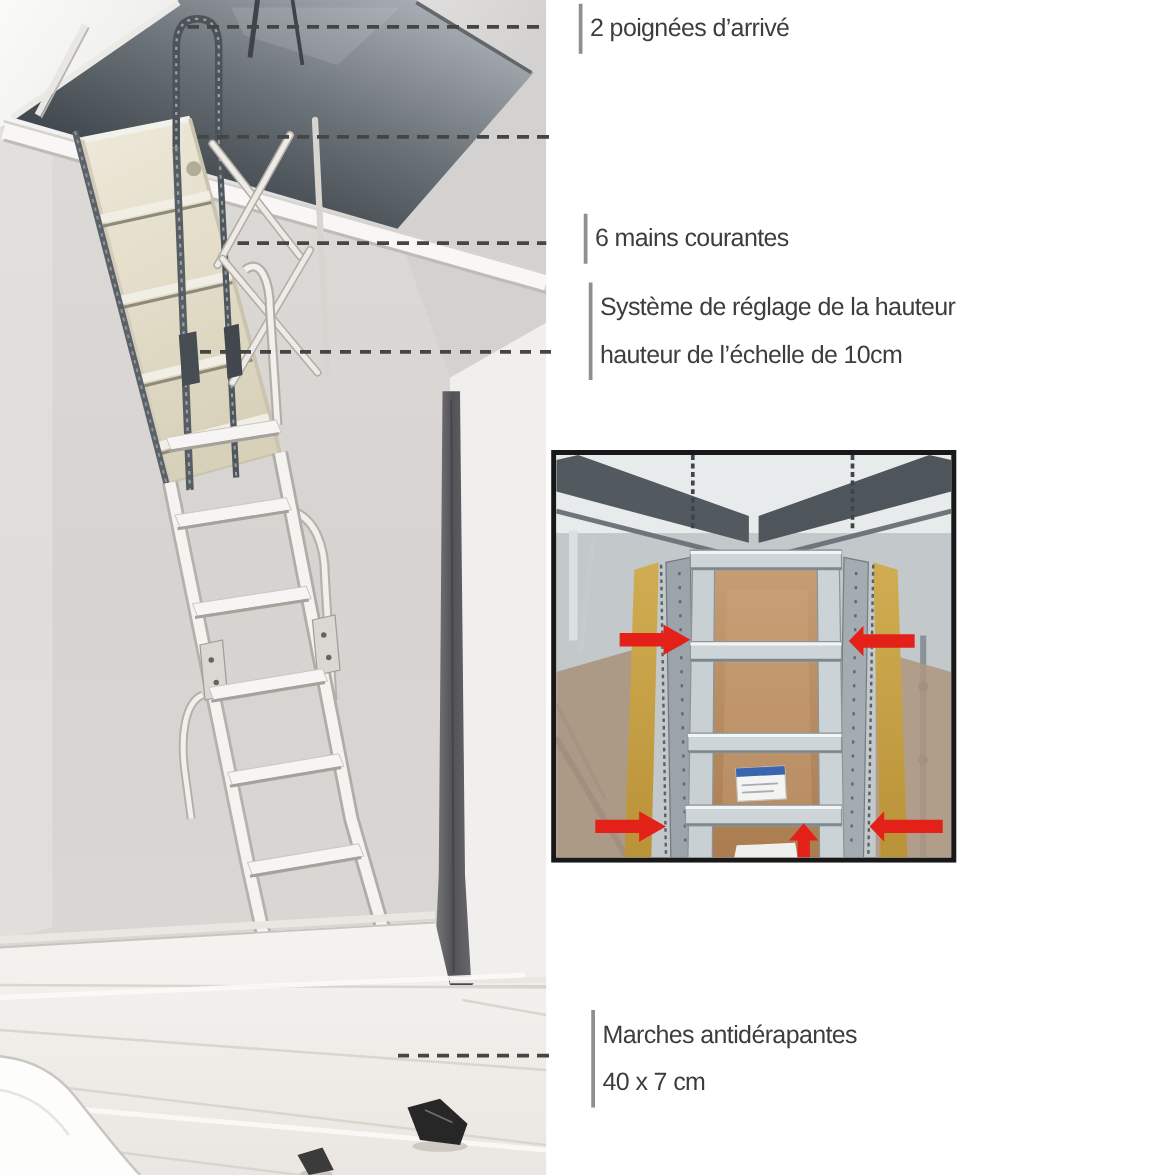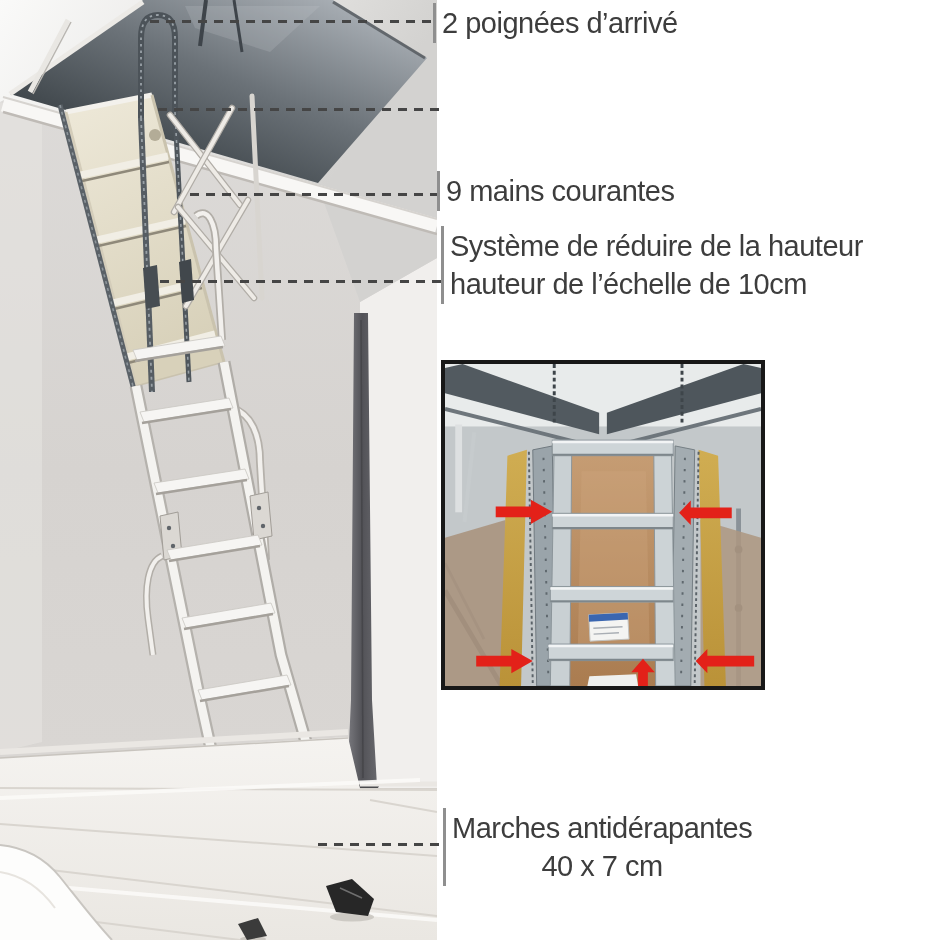--- a/index.html
+++ b/index.html
@@ -26,27 +26,27 @@
     background:repeating-linear-gradient(90deg,var(--leader-line) 0 9px,transparent 9px 16px);
   }
   .leader.l1{left:150px;top:20px;width:283px;}
   .leader.l2{left:158px;top:108px;width:283px;}
   .leader.l3{left:190px;top:193px;width:247px;}
   .leader.l4{left:160px;top:280px;width:281px;}
   .leader.l5{left:318px;top:843px;width:125px;}
   .note{
     position:absolute;z-index:4;border-left:3px solid var(--label-bar);
     padding:1px 0 1px 6px;color:var(--annotation-text);
-    font-size:29px;line-height:38px;letter-spacing:-0.5px;white-space:nowrap;
+    font-size:20px;line-height:38px;letter-spacing:-0.5px;white-space:nowrap;margin-left:30px;
   }
   .note.n1{left:433px;top:3px;}
   .note.n2{left:441px;top:72px;}
   .note.n3{left:437px;top:171px;}
   .note.n4{left:441px;top:226px;}
-  .note.n5{left:443px;top:808px;text-align:center;}
+  .note.n5{left:443px;top:808px;}
 </style>
 </head>
 <body>
 
 <div class="canvas">
 
   <div class="photo">
     <svg viewBox="0 0 437 940" width="437" height="940">
       <defs>
         <linearGradient id="gWall" x1="0" y1="0" x2="0" y2="1">
@@ -313,24 +313,24 @@
   <div class="leader l1"></div>
   <div class="leader l2"></div>
   <div class="leader l3"></div>
   <div class="leader l4"></div>
   <div class="leader l5"></div>
 
   <div class="note n1">
     <div>2 poignées d’arrivé</div>
   </div>
   <div class="note n3">
-    <div>9 mains courantes</div>
+    <div>6 mains courantes</div>
   </div>
   <div class="note n4">
-    <div>Système de réduire de la hauteur</div>
+    <div>Système de réglage de la hauteur</div>
     <div>hauteur de l’échelle de 10cm</div>
   </div>
   <div class="note n5">
     <div>Marches antidérapantes</div>
     <div>40 x 7 cm</div>
   </div>
 
 </div>
 
 </body></html>

